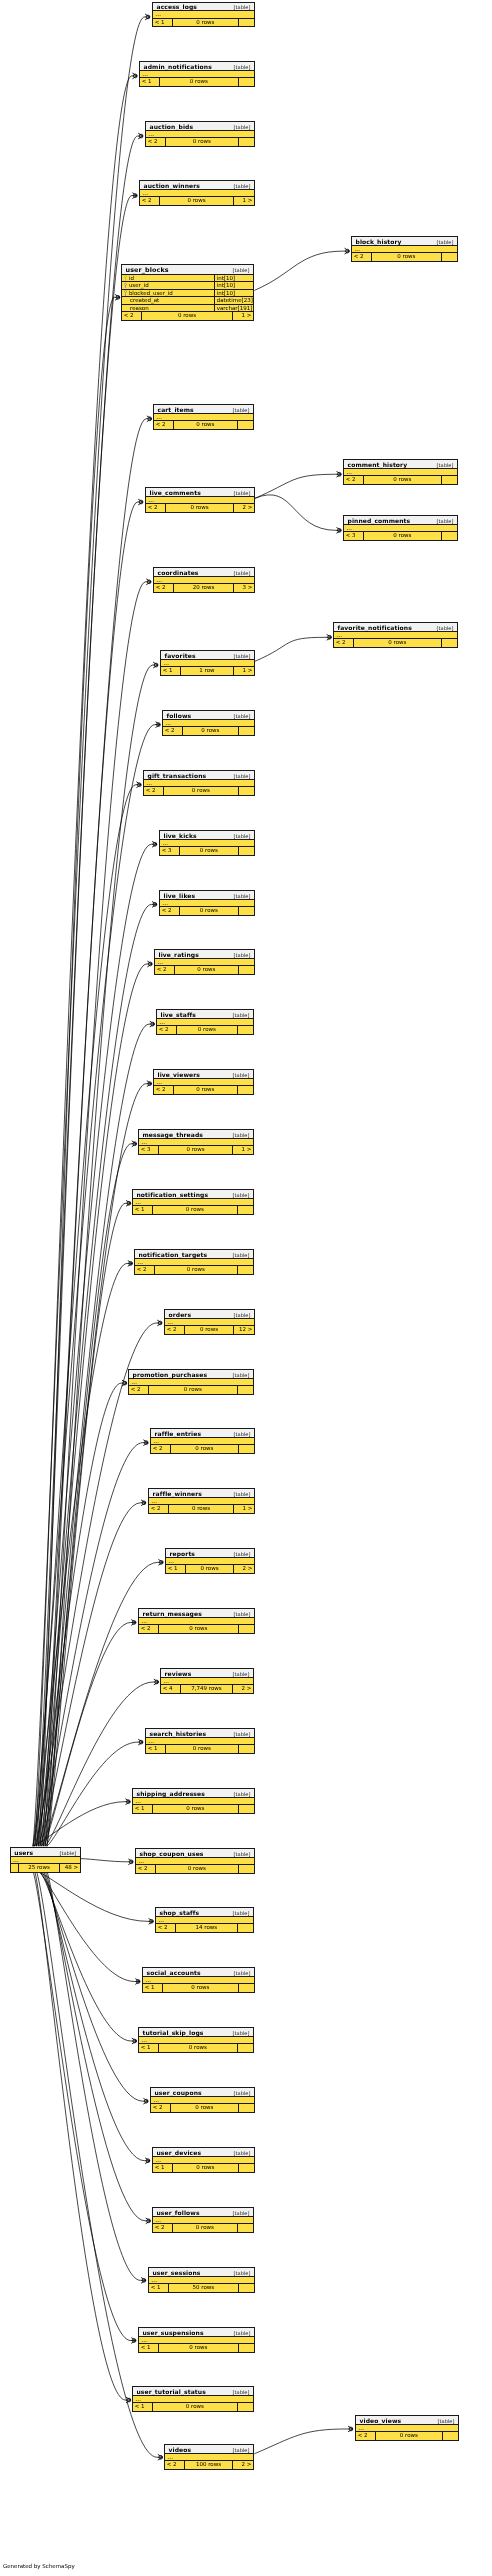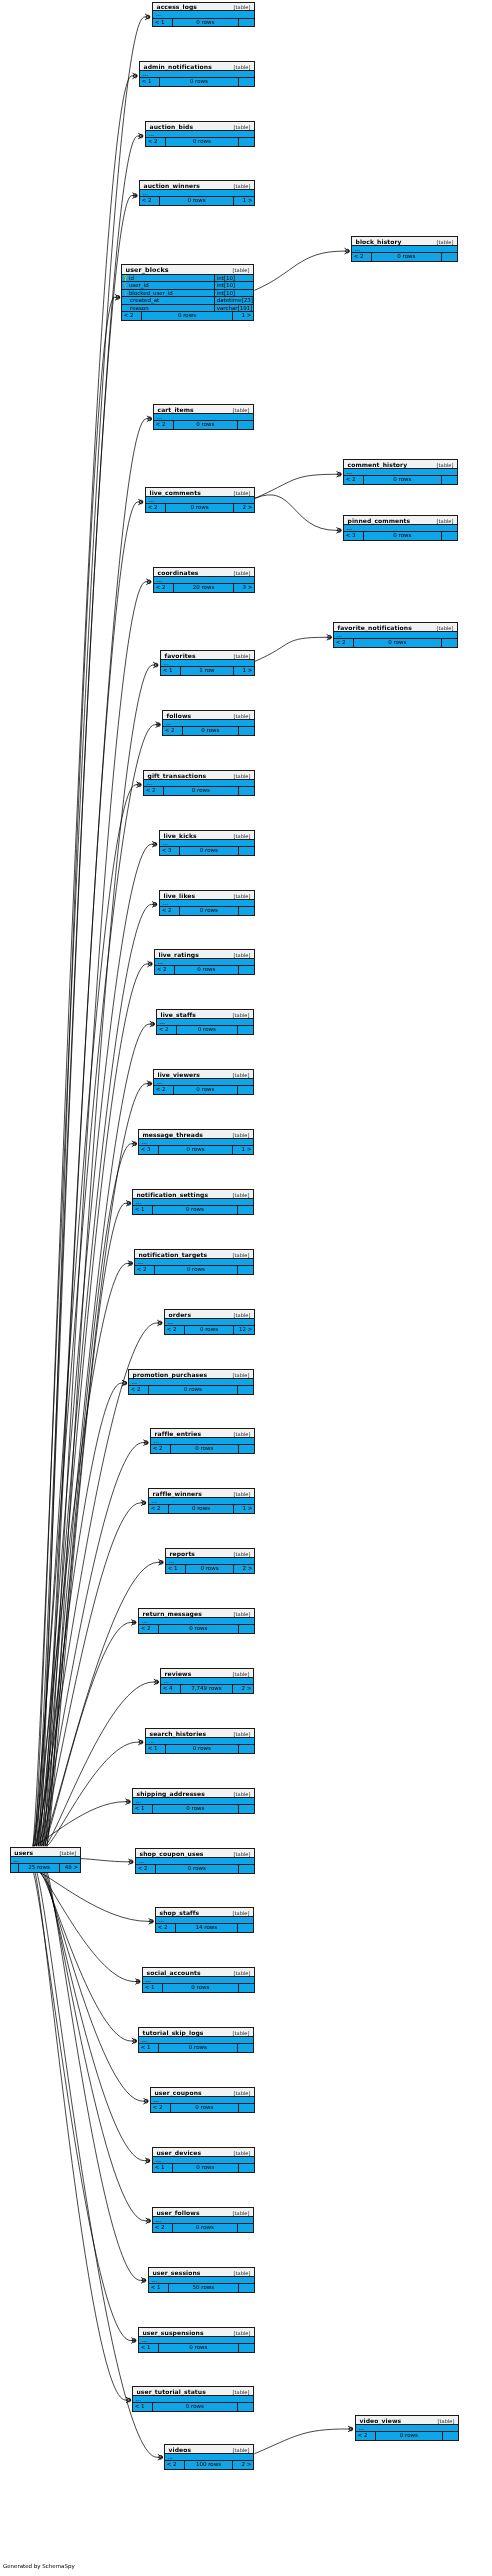--- a/index.html
+++ b/index.html
@@ -9,21 +9,21 @@
     width:492px;height:2576px;position:relative;overflow:hidden;
     -webkit-font-smoothing:antialiased;
   }
   #canvas{position:absolute;left:0;top:0;width:492px;height:2576px;}
   svg#edges{position:absolute;left:0;top:0;width:492px;height:2576px;pointer-events:none;}
 
   
   .node{
     position:absolute;
     border:0.8px solid #1a1a1a;
-    background:#0ea5e9;
+    background:#fde047;
     box-sizing:border-box;
     z-index:5;
   }
   .node .hdr{
     background:#f2f2f2;
     border-bottom:0.8px solid #1a1a1a;
     padding:0.6px 3.5px 1.2px 3.5px;
     white-space:nowrap;
     display:flex;align-items:baseline;justify-content:space-between;
     gap:5.8px;

